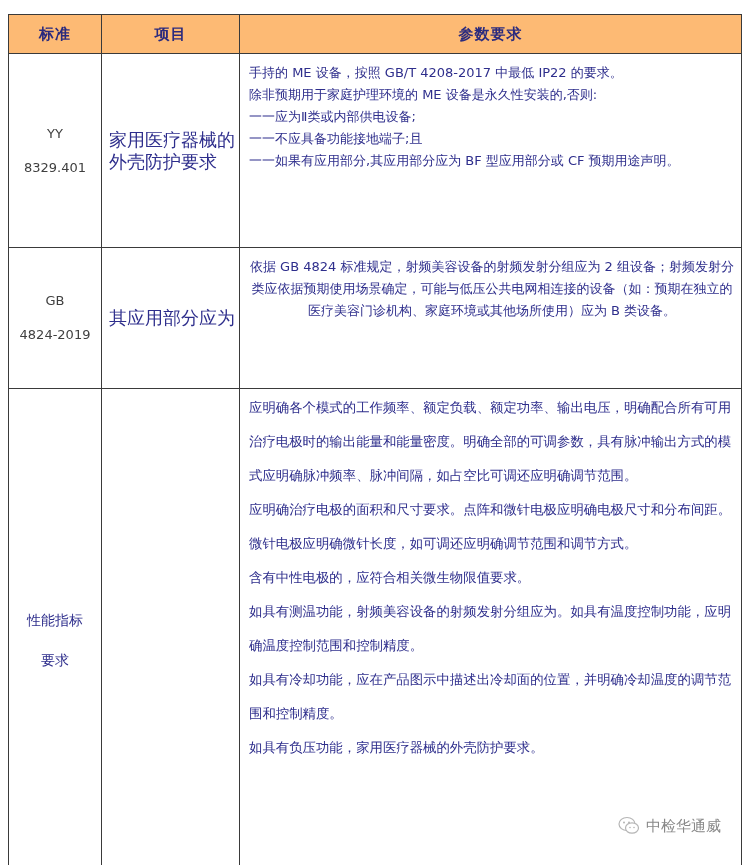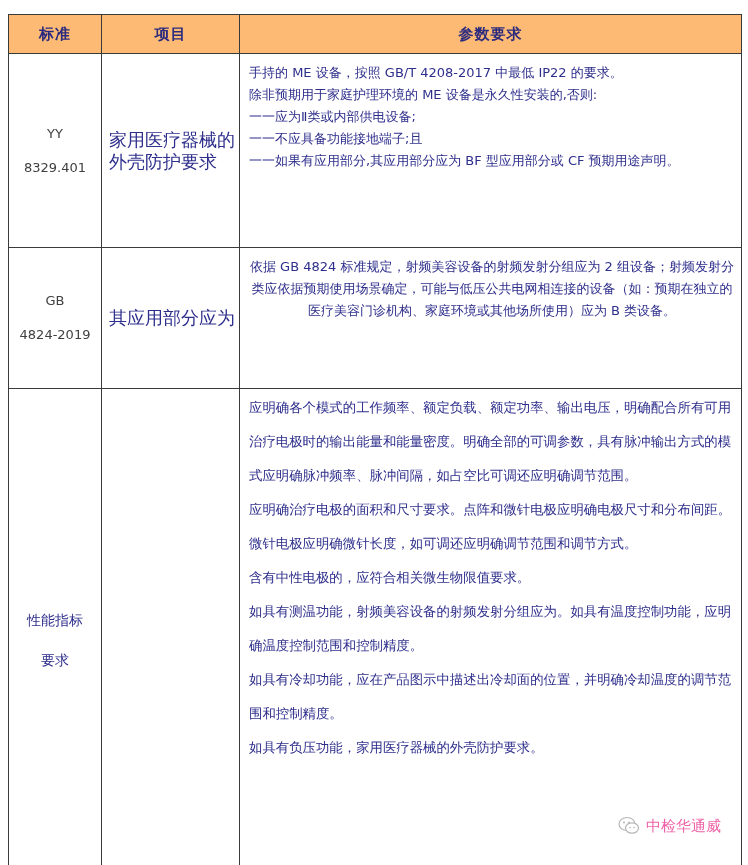--- a/index.html
+++ b/index.html
@@ -87,21 +87,21 @@
       color: #2e2e8c;
     }
 
     .watermark {
       position: absolute;
       left: 618px;
       top: 816px;
       display: flex;
       align-items: center;
       gap: 6px;
-      color: #ec4899;
+      color: #737373;
       font-size: 15px;
       opacity: 0.85;
     }
     .watermark svg { display: block; }
   </style>
 </head>
 <body>
 
 <table class="table">
   <colgroup>

